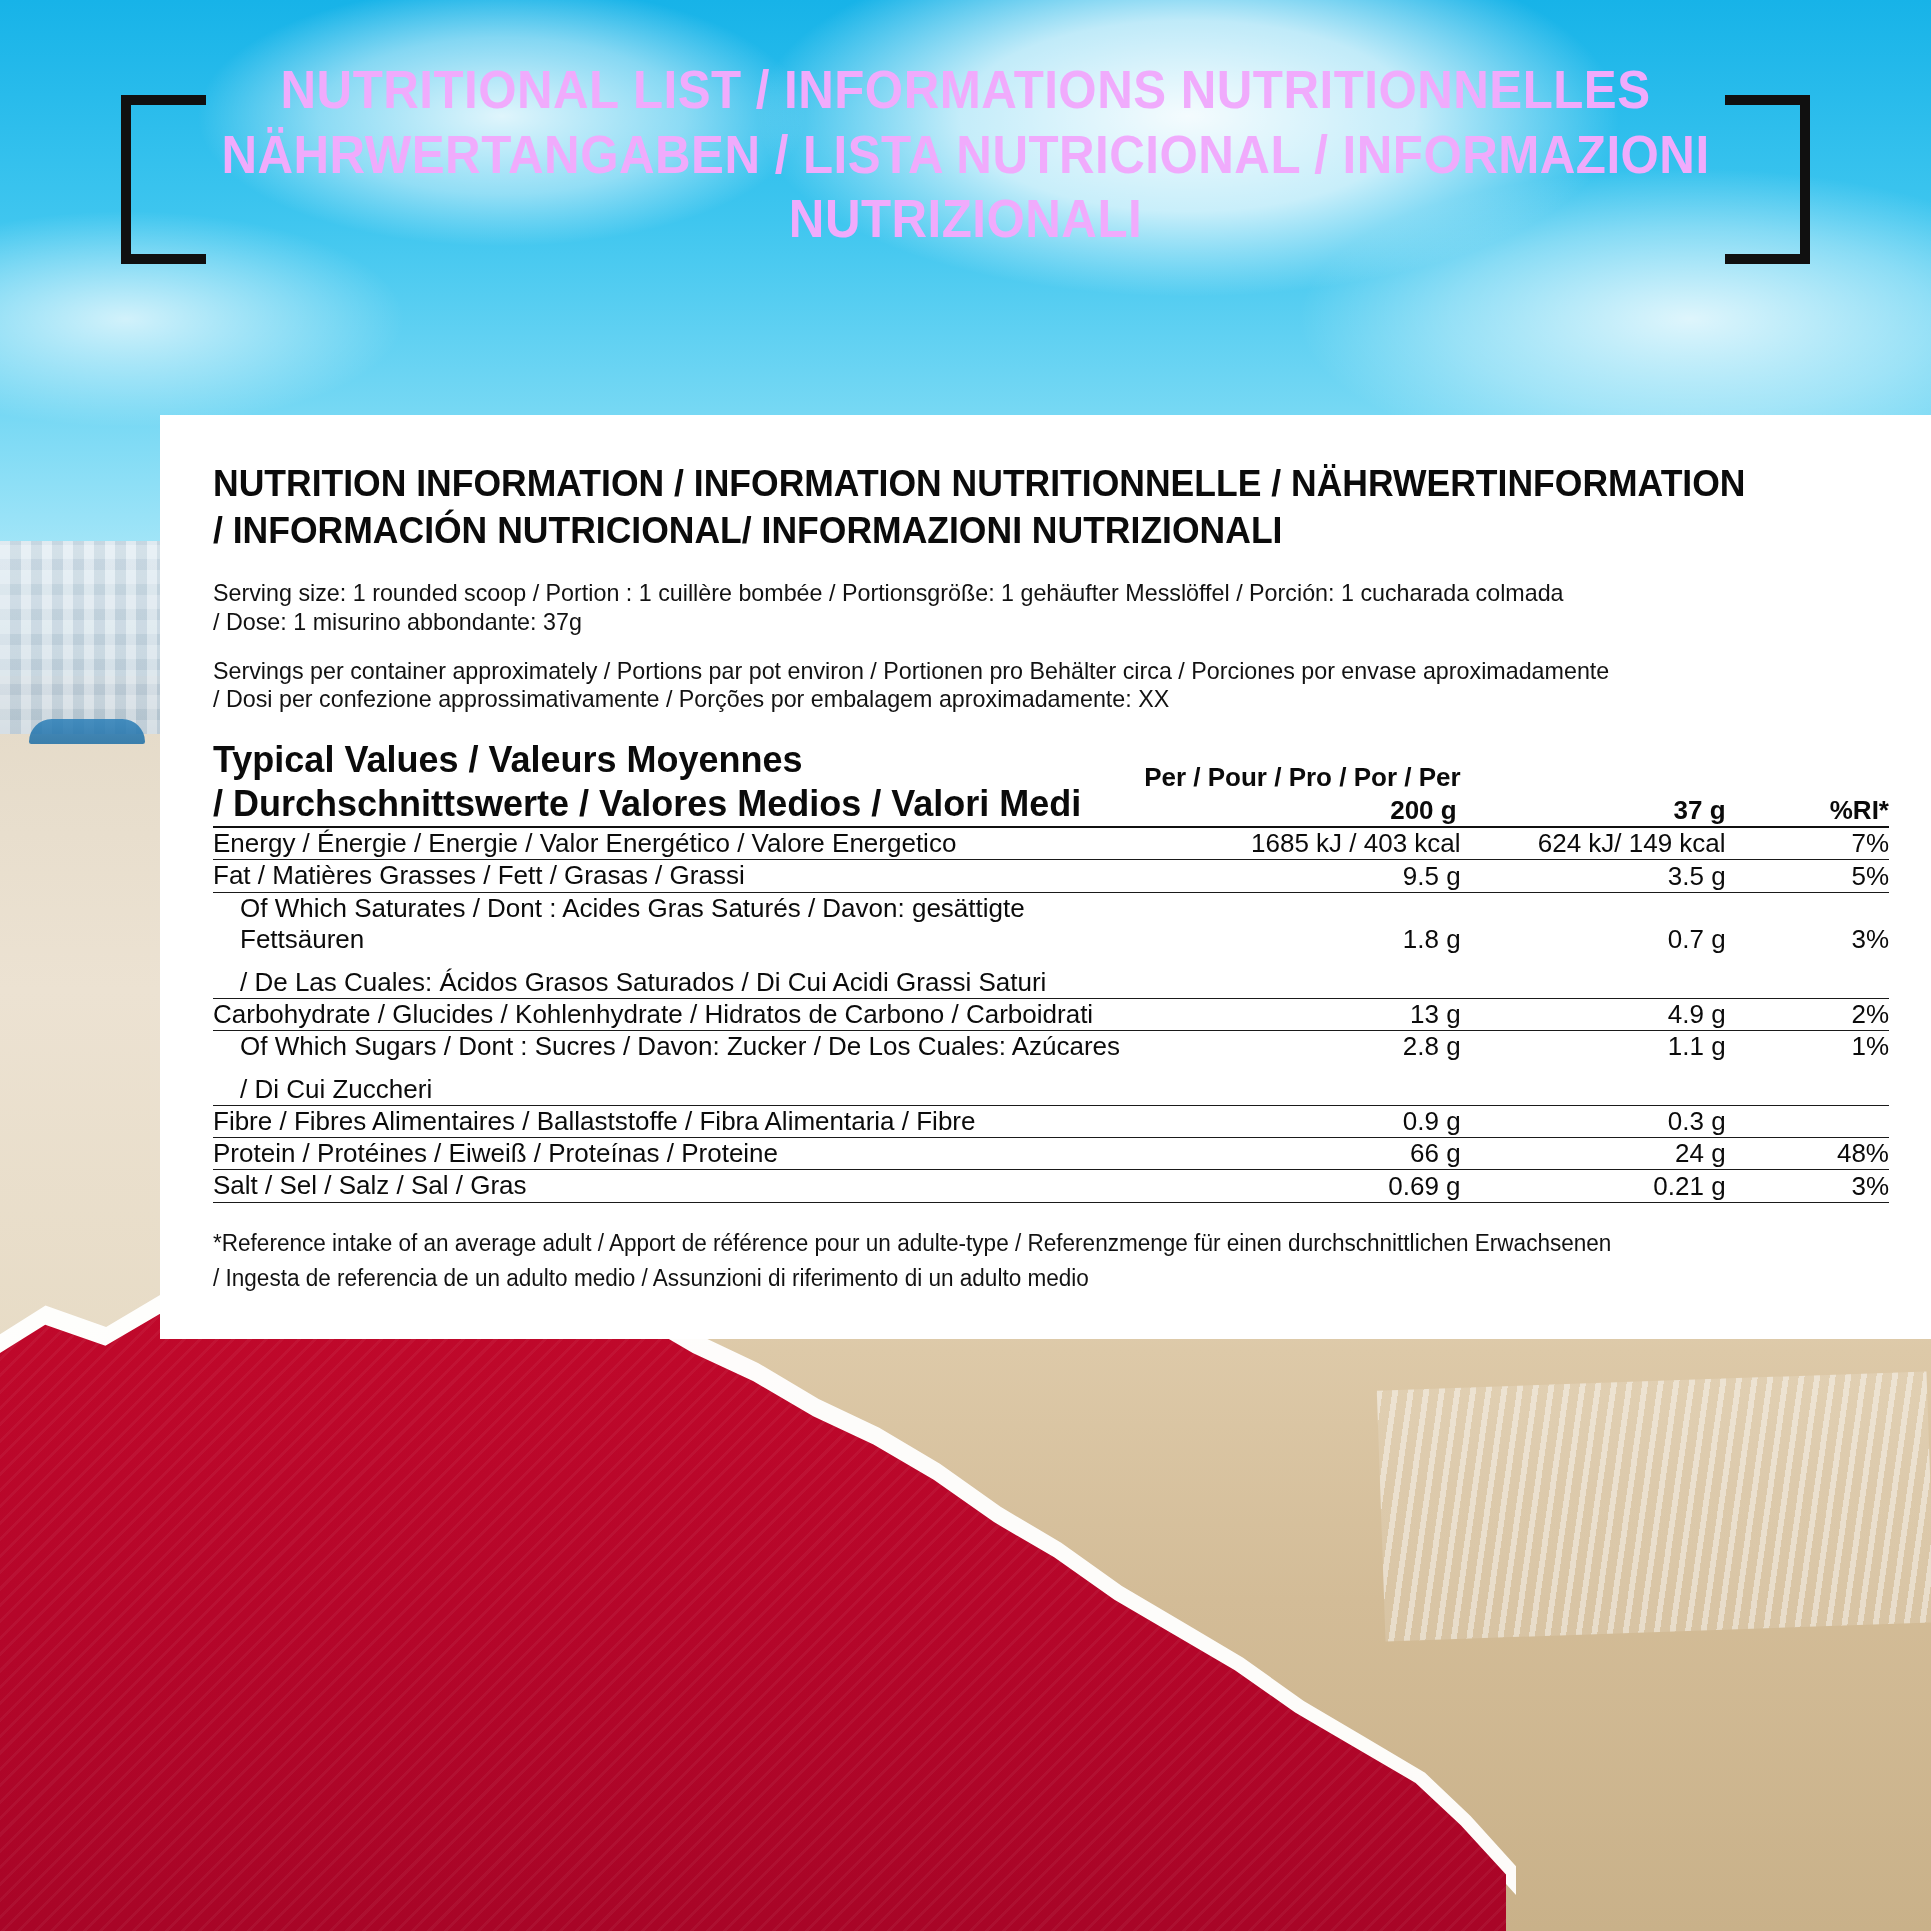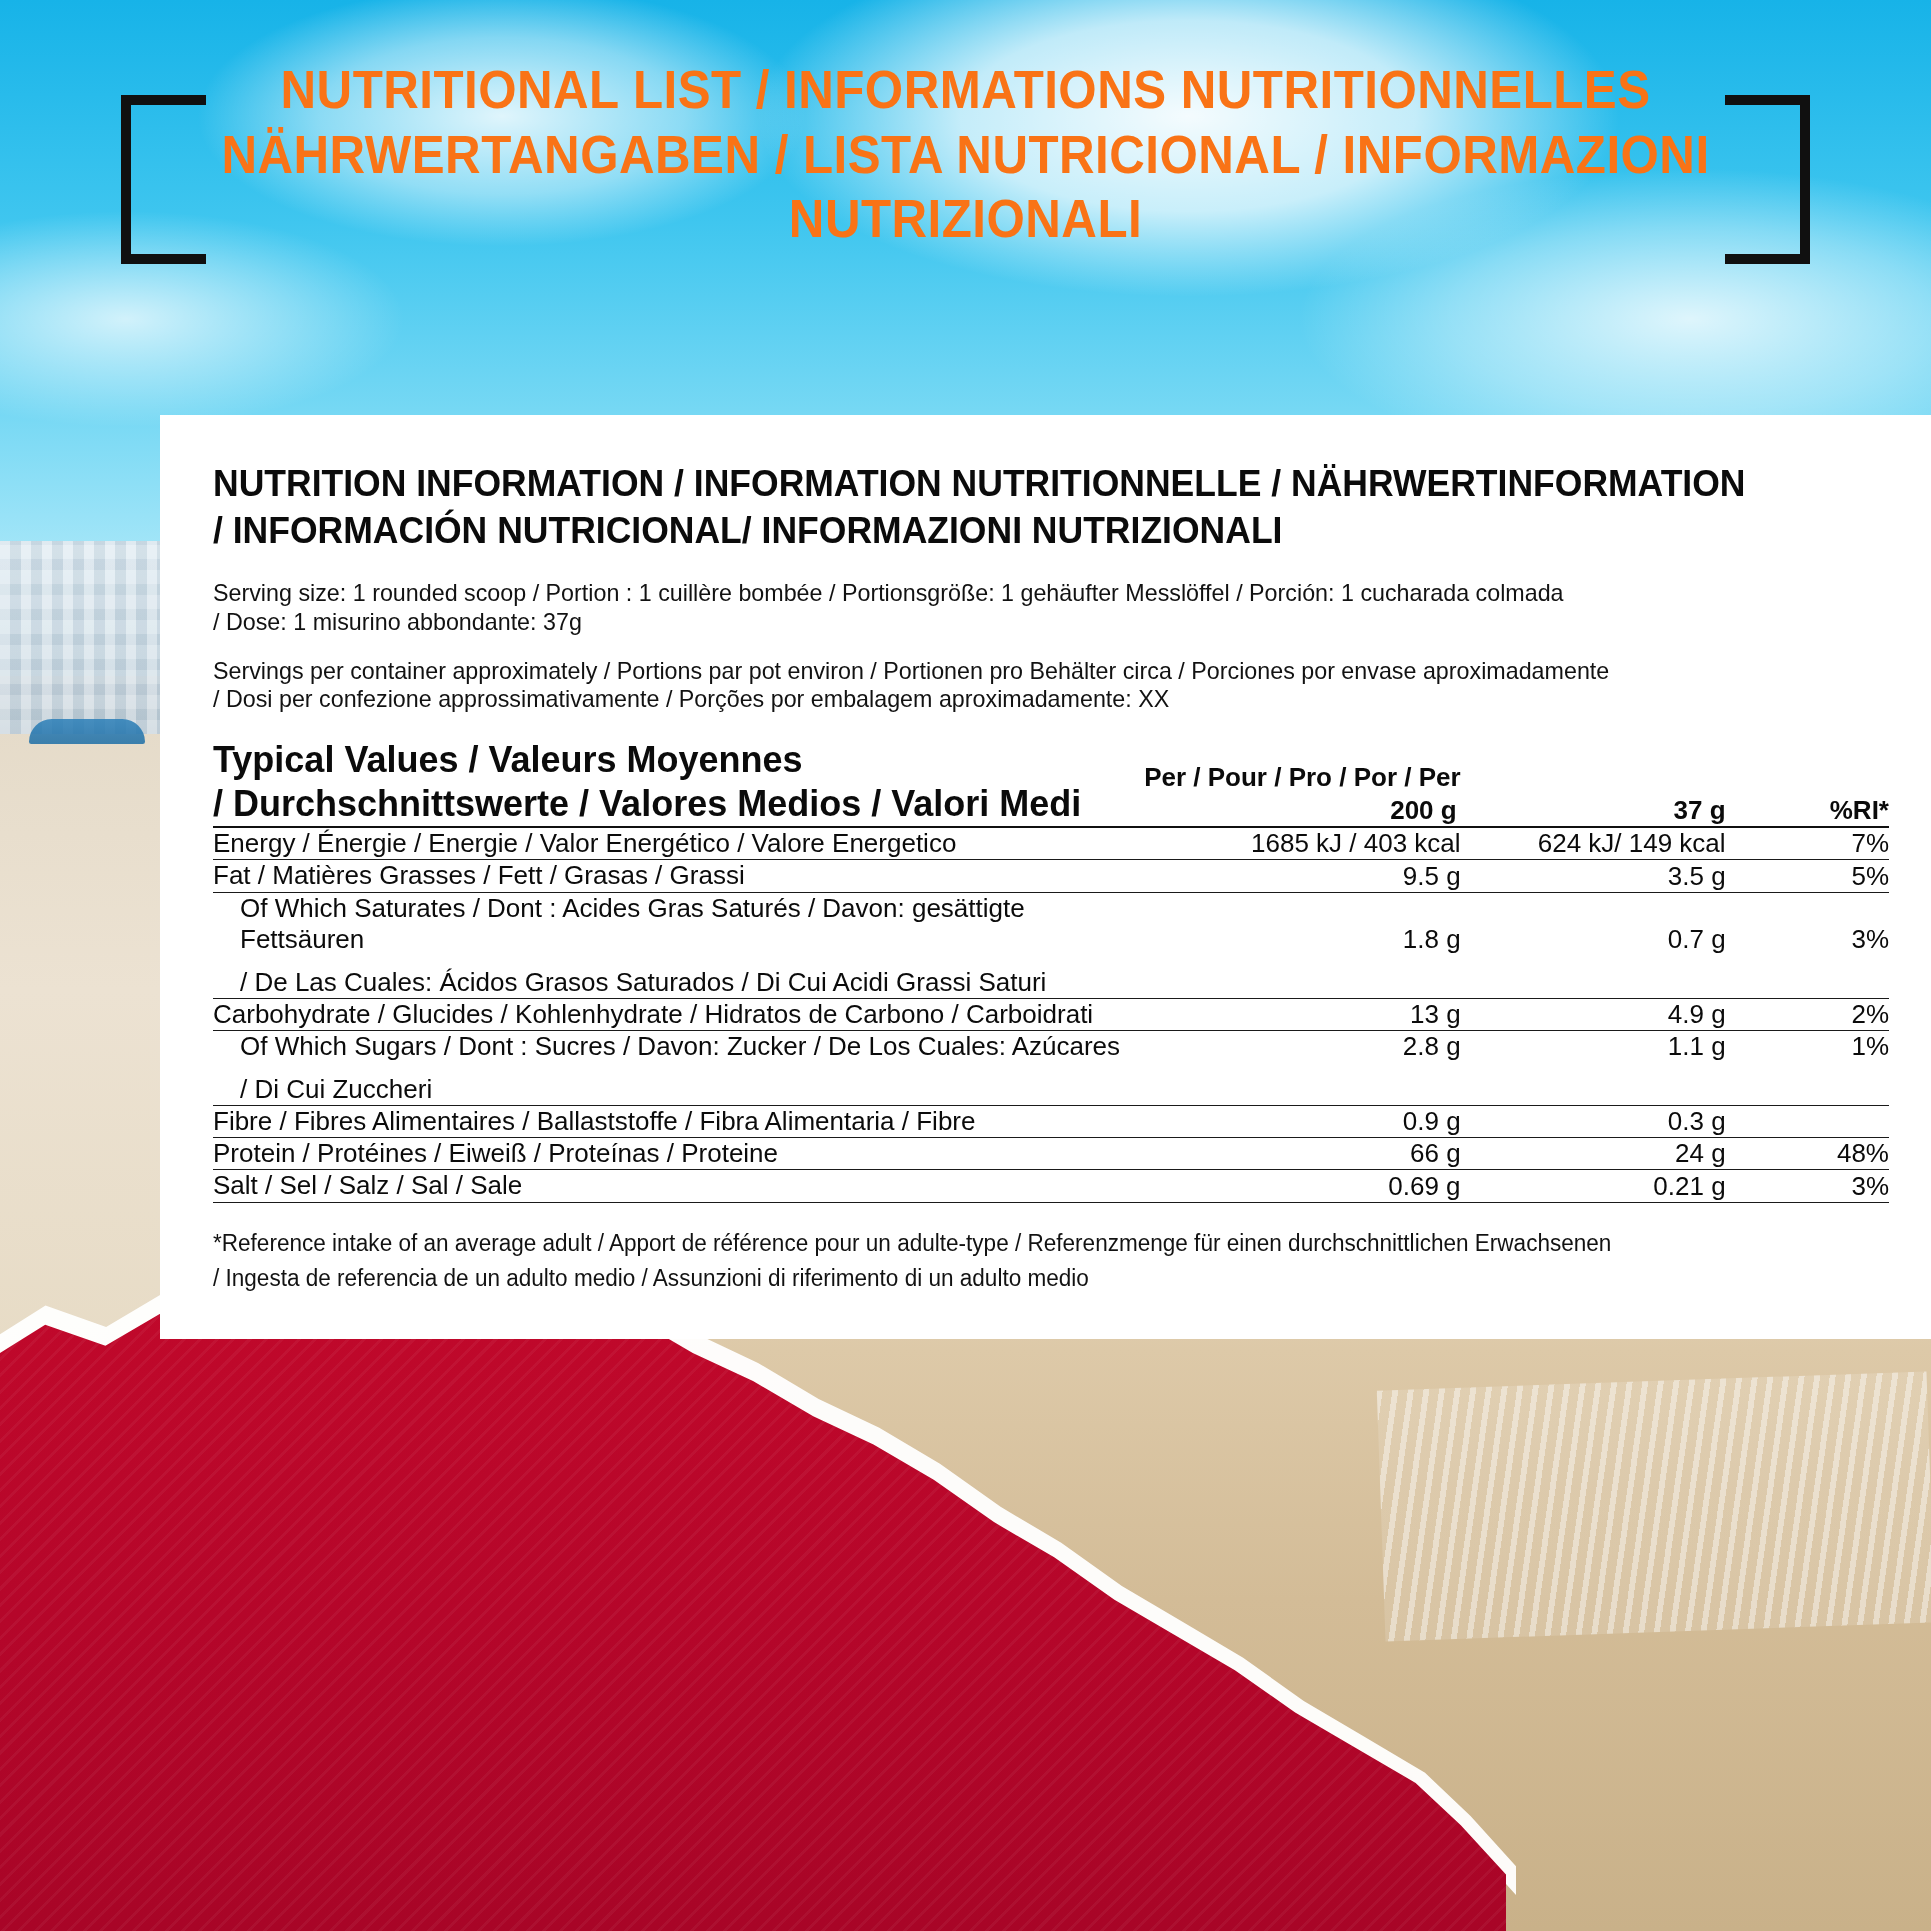--- a/index.html
+++ b/index.html
@@ -116,21 +116,21 @@
       15% 18%, 11% 15%, 7% 20%, 3% 17%, 0% 21%
     );
     opacity: 0.95;
   }
 
   
   .header {
     position: absolute;
     left: 0; right: 0; top: 58px;
     text-align: center;
-    color: #f97316;
+    color: #f0abfc;
   }
   .header-line {
     font-weight: 700;
     letter-spacing: 0.5px;
     font-size: 53px;
     line-height: 1.22;
     font-family: "Liberation Sans", sans-serif;
     font-stretch: condensed;
     transform: scaleX(0.93);
   }
@@ -394,21 +394,21 @@
         </tr>
 
         <tr>
           <td class="c-label">Protein / Protéines / Eiweiß / Proteínas / Proteine</td>
           <td class="c-100">66 g</td>
           <td class="c-37">24 g</td>
           <td class="c-ri">48%</td>
         </tr>
 
         <tr>
-          <td class="c-label">Salt / Sel / Salz / Sal / Sale</td>
+          <td class="c-label">Salt / Sel / Salz / Sal / Gras</td>
           <td class="c-100">0.69 g</td>
           <td class="c-37">0.21 g</td>
           <td class="c-ri">3%</td>
         </tr>
 
       </tbody>
     </table>
 
     <div class="footnote">
       <div>*Reference intake of an average adult / Apport de référence pour un adulte-type / Referenzmenge für einen durchschnittlichen Erwachsenen</div>

